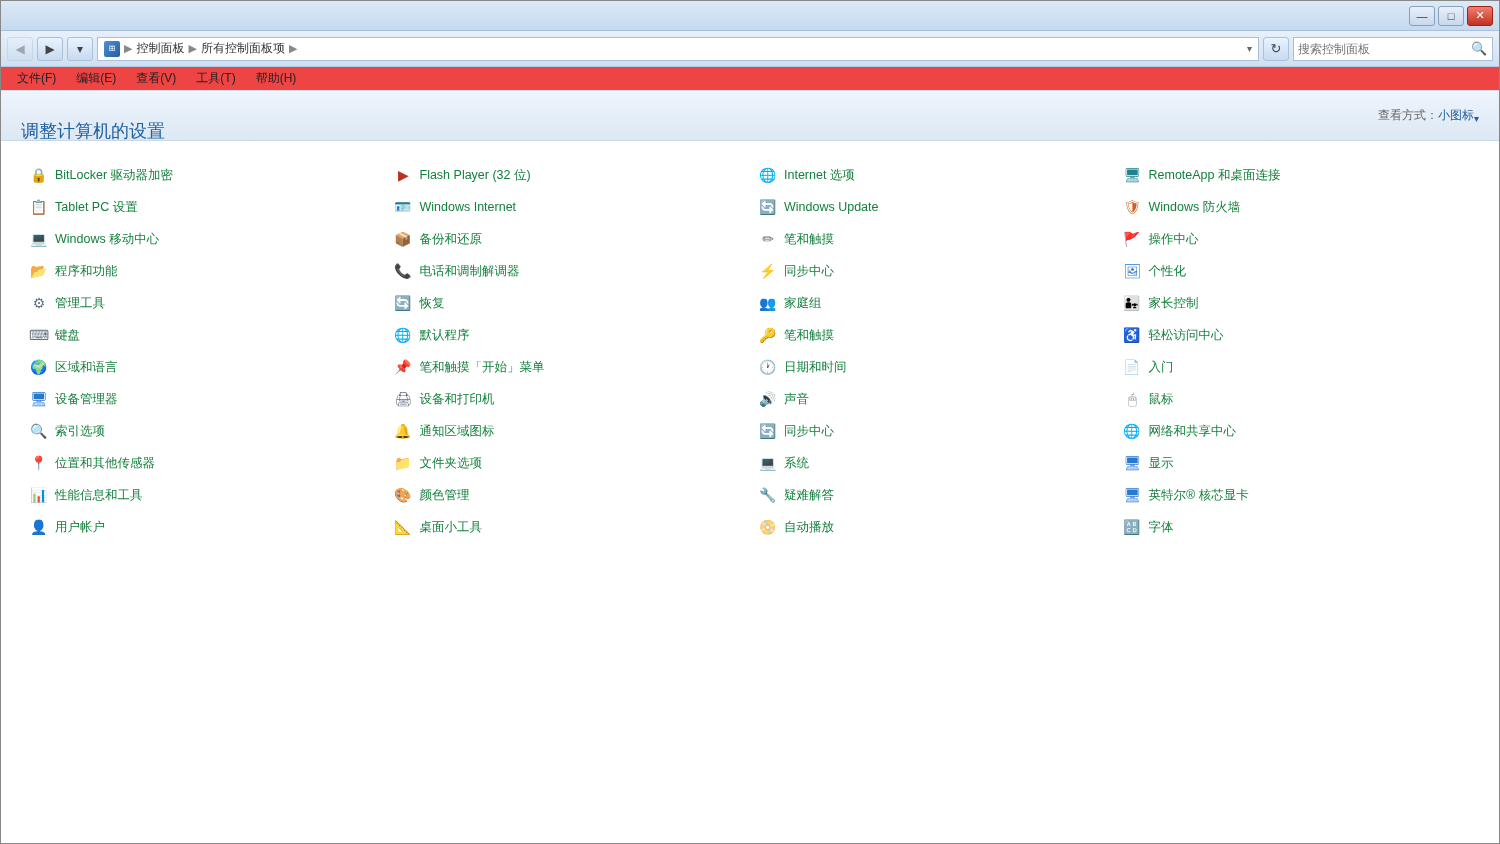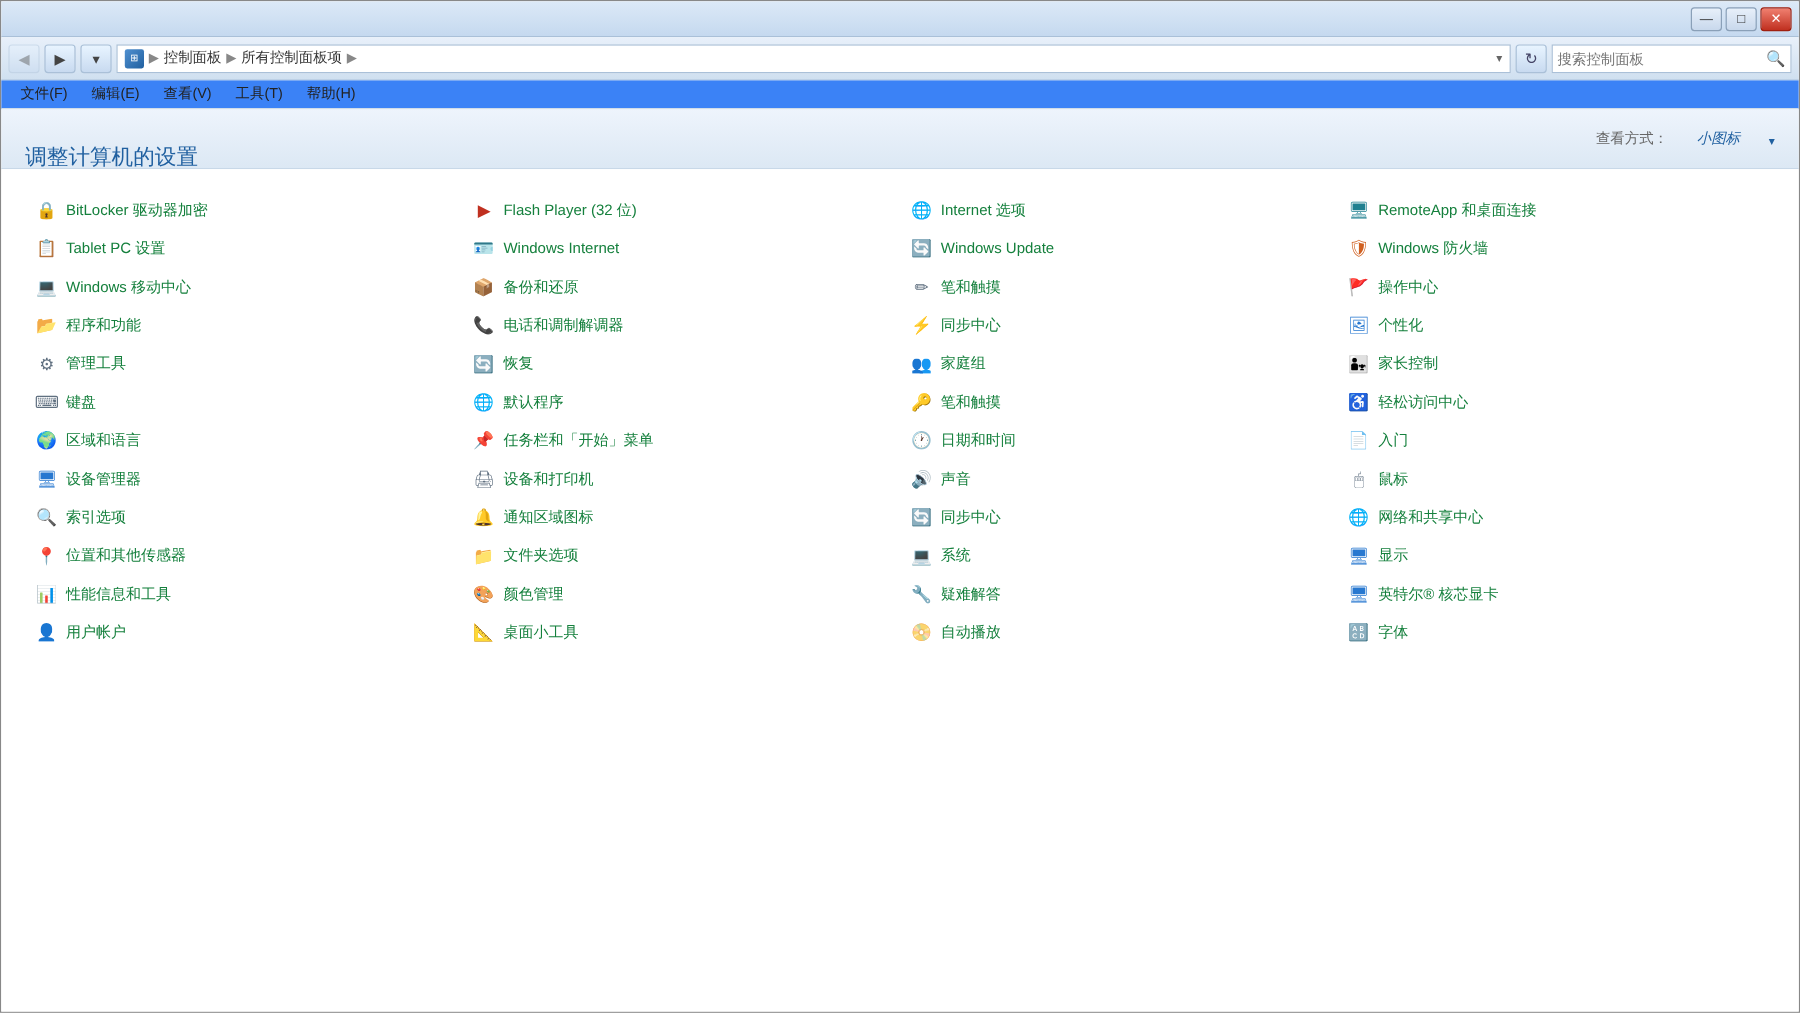--- a/index.html
+++ b/index.html
@@ -128,21 +128,21 @@
     }
     .search-icon-btn {
       color: #666;
       font-size: 13px;
       cursor: pointer;
     }
 
     
     .menubar {
       height: 24px;
-      background: #3b82f6;
+      background: #ef4444;
       display: flex;
       align-items: center;
       padding: 0 8px;
       gap: 4px;
       border-bottom: 1px solid #d0dce8;
     }
     .menu-item {
       padding: 2px 8px;
       cursor: pointer;
       font-size: 12px;
@@ -162,31 +162,30 @@
     }
     .page-title {
       font-size: 18px;
       color: #2060a0;
       font-weight: normal;
       margin-top: 31px;
     }
     .view-options {
       display: flex;
       align-items: flex-end;
-      gap: 24px;
+      gap: 0;
       font-size: 12px;
       color: #444;
       margin-left: 13px;
     }
     .view-label { color: #666; }
     .view-value {
       color: #2060a0;
       cursor: pointer;
       text-decoration: none;
-      font-style: italic;
     }
     .view-arrow { font-size: 10px; color: #2060a0; }
 
     
     .content-area {
       padding: 20px 20px;
       background: white;
       height: calc(844px - 30px - 36px - 24px - 50px);
       overflow-y: auto;
     }
@@ -372,21 +371,21 @@
       <div class="cp-item">
         <span class="cp-icon icon-blue">♿</span>
         <span class="cp-label">轻松访问中心</span>
       </div>
       <div class="cp-item">
         <span class="cp-icon icon-blue">🌍</span>
         <span class="cp-label">区域和语言</span>
       </div>
       <div class="cp-item">
         <span class="cp-icon icon-blue">📌</span>
-        <span class="cp-label">任务栏和「开始」菜单</span>
+        <span class="cp-label">笔和触摸「开始」菜单</span>
       </div>
       <div class="cp-item">
         <span class="cp-icon icon-blue">🕐</span>
         <span class="cp-label">日期和时间</span>
       </div>
       <div class="cp-item">
         <span class="cp-icon icon-gray">📄</span>
         <span class="cp-label">入门</span>
       </div>
       <div class="cp-item">

